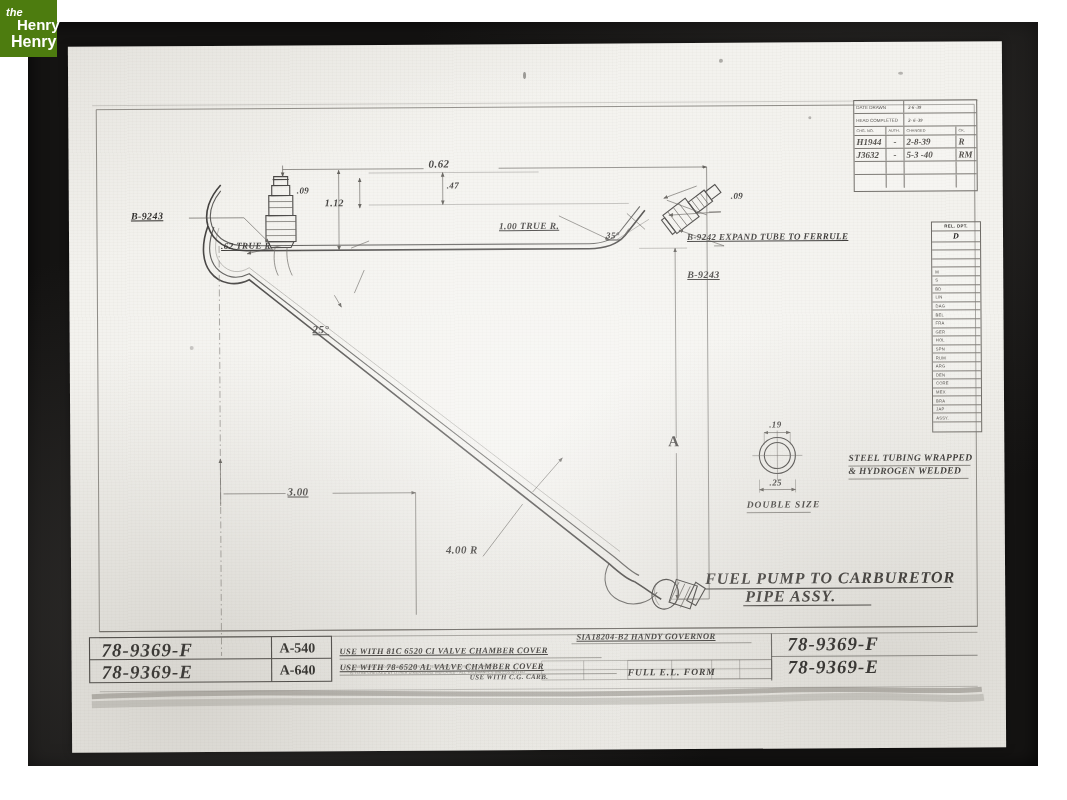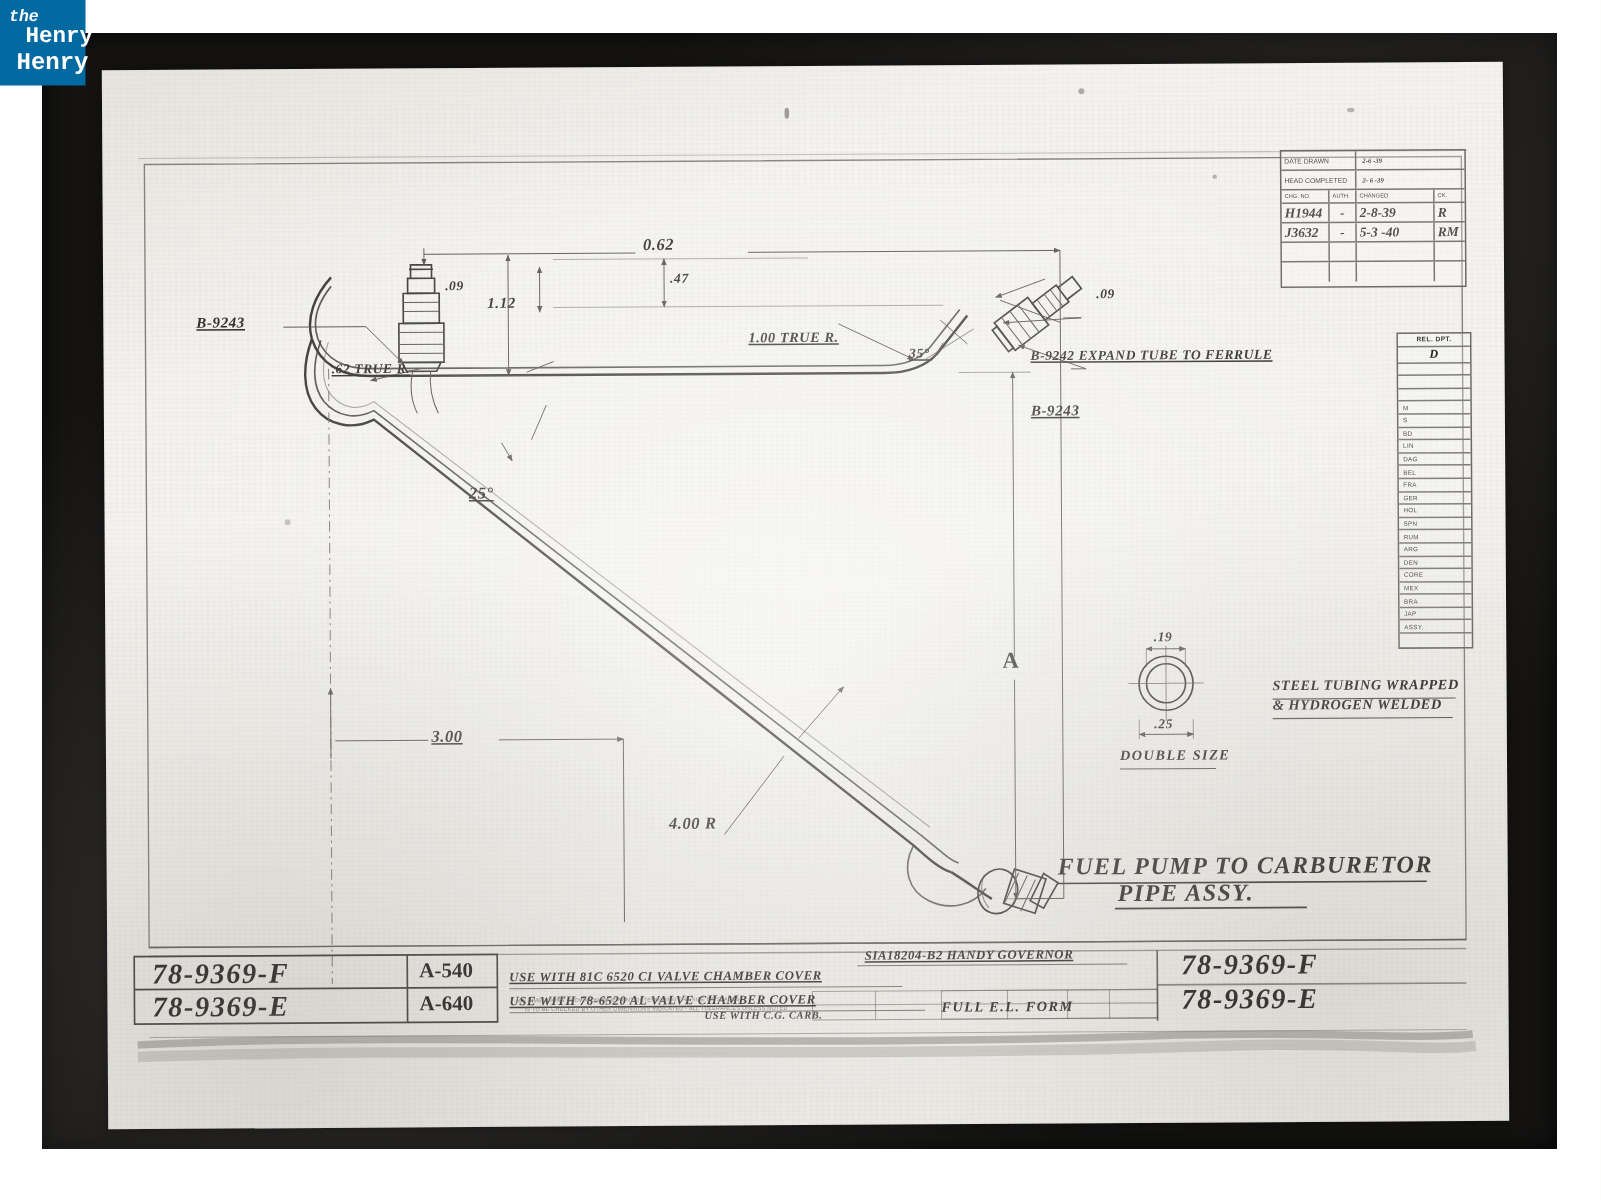--- a/index.html
+++ b/index.html
@@ -30,22 +30,22 @@
         linear-gradient(160deg, rgba(165,160,150,.18) 0%, rgba(0,0,0,0) 22%);}
 
   
   .grain{position:absolute;inset:0;pointer-events:none;opacity:.30;
       background-image:
         repeating-linear-gradient(0deg, rgba(120,115,105,.10) 0px, rgba(120,115,105,.10) 1px, rgba(0,0,0,0) 1px, rgba(0,0,0,0) 3px),
         repeating-linear-gradient(90deg, rgba(120,115,105,.08) 0px, rgba(120,115,105,.08) 1px, rgba(0,0,0,0) 1px, rgba(0,0,0,0) 4px);}
 
   
   .hf-logo{position:absolute;left:0;top:0;width:57px;height:57px;
-      background:#0369a1;color:#fff;z-index:40;
-      font-weight:bold;line-height:1;font-family:Liberation Mono, monospace;}
+      background:#4d7c0f;color:#fff;z-index:40;
+      font-weight:bold;line-height:1;}
   .hf-logo .l1{position:absolute;left:6px;top:7px;font-size:11px;
       font-style:italic;}
   .hf-logo .l2{position:absolute;left:17px;top:17px;font-size:15px;text-align:center;}
   .hf-logo .l3{position:absolute;left:11px;top:34px;font-size:16px;}
 
   
   .ink{position:absolute;color:#2c2a28;}
   .hand{font-family:"Liberation Serif",serif;font-style:italic;
       font-weight:bold;letter-spacing:.4px;color:#2e2c2a;}
   .u{text-decoration:underline;}

